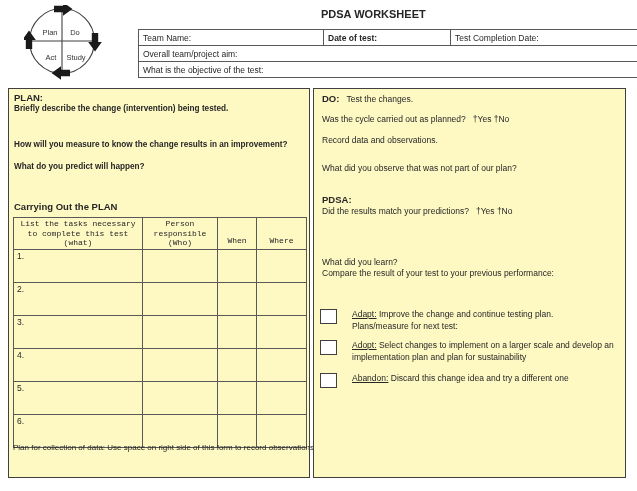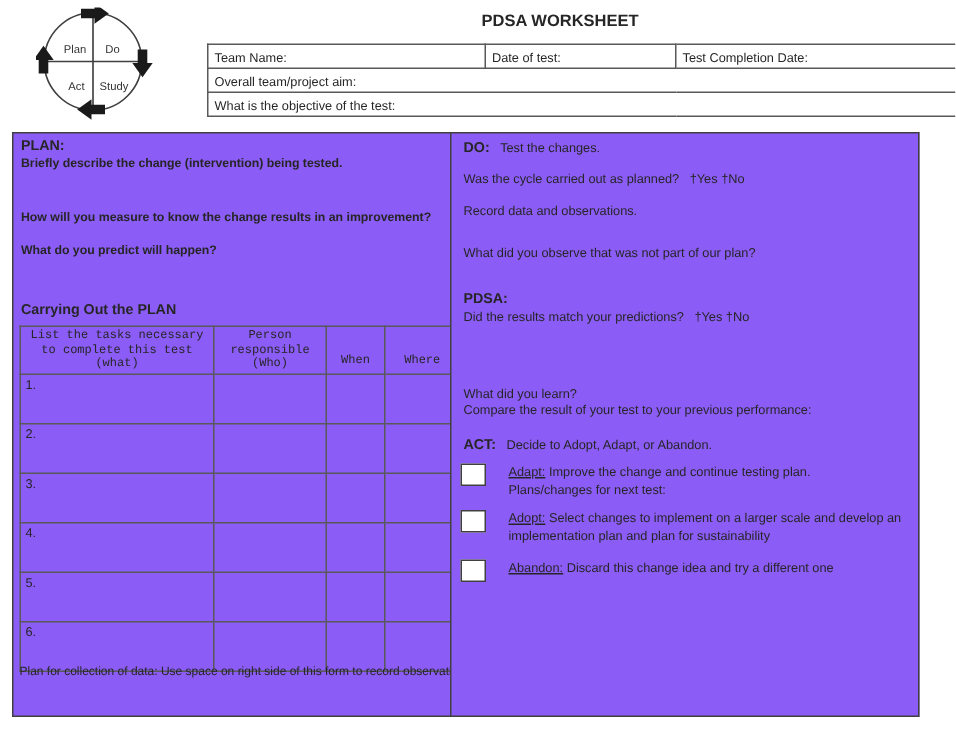--- a/index.html
+++ b/index.html
@@ -11,23 +11,23 @@
 
   
   .title{left:321px;top:8px;font-size:11px;font-weight:bold;white-space:nowrap;}
 
   
   .header-table{left:138px;top:29px;border-collapse:collapse;table-layout:fixed;width:485px;}
   .header-table td{border:1px solid #595959;font-size:8.5px;padding:1px 4px;height:13px;
                    vertical-align:middle;white-space:nowrap;overflow:hidden;}
 
   
-  .panel{border:1px solid #404040;background:#8b5cf6;}
+  .panel{border:1px solid #404040;background:#fef9c3;}
   .panel-left{left:8px;top:88px;width:300px;height:388px;}
-  .panel-right{left:300px;top:88px;width:311px;height:388px;}
+  .panel-right{left:313px;top:88px;width:311px;height:388px;}
 
   .line{position:absolute;white-space:nowrap;font-size:8.5px;line-height:1.25;}
   .h1{font-size:9.5px;font-weight:bold;}
   .q{font-size:8.2px;font-weight:bold;}
   .gap{margin-left:7px;}
 
   
   .plan-table{position:absolute;left:4px;top:128px;border-collapse:collapse;table-layout:fixed;width:293px;}
   .plan-table th,.plan-table td{border:1px solid #595959;font-size:8px;padding:1px 3px;overflow:hidden;}
   .plan-table th{font-weight:normal;text-align:center;line-height:1.2;vertical-align:middle;}
@@ -67,21 +67,21 @@
     <text x="27" y="55" text-anchor="middle">Act</text>
     <text x="52" y="55" text-anchor="middle">Study</text>
   </svg>
 
   <div class="abs title">PDSA WORKSHEET</div>
 
   <table class="abs header-table">
     <tbody>
         <tr>
       <td style="width:176px;">Team Name:</td>
-      <td style="width:118px;">Date of test:</td>
+      <td style="width:118px;font-weight:bold;">Date of test:</td>
       <td style="width:191px;">Test Completion Date:</td>
     </tr>
     <tr>
       <td colspan="3">Overall team/project aim:</td>
     </tr>
     <tr>
       <td colspan="3">What is the objective of the test:</td>
     </tr>
   </tbody>
     </table>
@@ -159,30 +159,27 @@
     <div class="line" style="left:8px;top:46px;">Record data and observations.</div>
     <div class="line" style="left:8px;top:74px;">What did you observe that was not part of our plan?</div>
 
     <div class="line b" style="left:8px;top:105px;font-size:9.5px;">PDSA:</div>
     <div class="line" style="left:8px;top:117px;">
       <span>Did the results match your predictions?</span><span class="gap">†Yes †No</span>
     </div>
     <div class="line" style="left:8px;top:139px;margin-top:40px;">Compare the result of your test to your previous performance:</div>
     <div class="line" style="left:8px;top:168px;">What did you learn?</div>
 
-    <div class="line" style="left:8px;top:202px;">
-      <span class="b" style="font-size:9.5px;">ACT:</span><span class="gap">Decide to Adopt, Adapt, or Abandon.</span>
-    </div>
 
     <div class="opt" style="top:219px;">
       <span class="cb"></span>
       <div class="opt-text">
         <span class="u">Adapt:</span>
         <span>Improve the change and continue testing plan.</span><br>
-        <span>Plans/changes for next test:</span>
+        <span>Plans/measure for next test:</span>
       </div>
     </div>
 
     <div class="opt" style="top:250px;">
       <span class="cb"></span>
       <div class="opt-text">
         <span class="u">Adopt:</span>
         <span>Select changes to implement on a larger scale and develop an</span><br>
         <span>implementation plan and plan for sustainability</span>
       </div>

